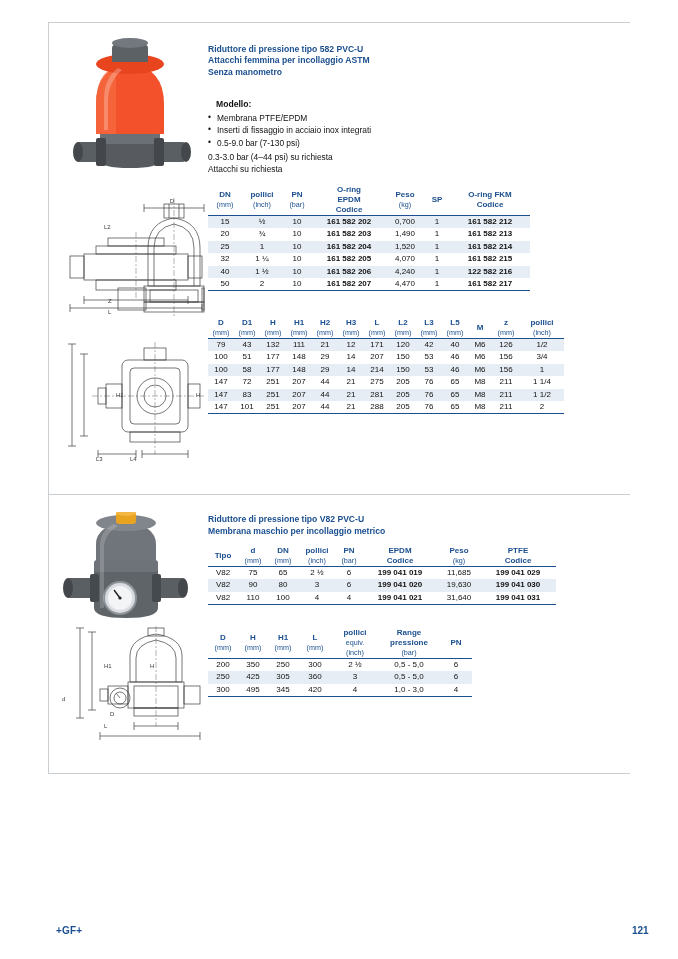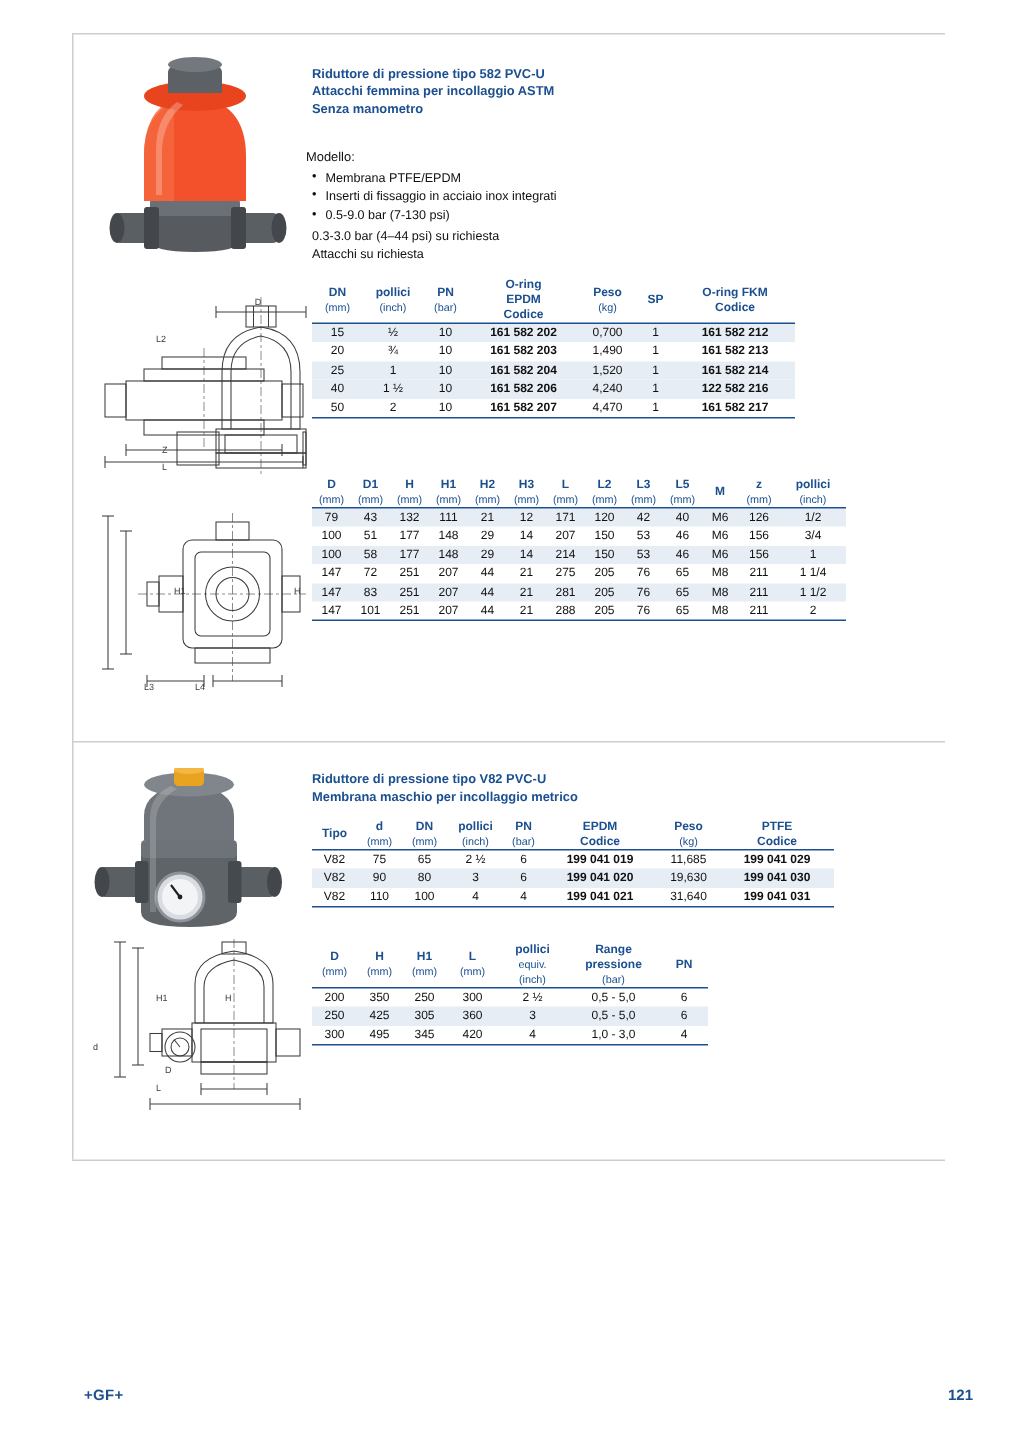--- a/index.html
+++ b/index.html
@@ -12,21 +12,21 @@
     position: relative;
     overflow: hidden;
   }
   .page { position:relative; width:678px; height:959px; }
   .hdr-title { font-size:8.6px; font-weight:bold; color:#1b4f8f; line-height:11.5px; }
   .rule { position:absolute; height:1px; background:#c9ced3; }
 
   
   .p1-text { position:absolute; left:208px; top:44px; width:240px; }
   .p1-text .line { font-size:8.6px; font-weight:bold; color:#1b4f8f; line-height:11.4px; }
-  .modello { position:absolute; left:204px; top:99px; font-size:8.6px; font-weight:normal; color:#111; }
+  .modello { position:absolute; left:216px; top:99px; font-size:8.6px; font-weight:bold; color:#111; }
   .bullets { position:absolute; left:208px; top:112px; width:250px; }
   .bullets div { font-size:8.4px; line-height:12.4px; color:#111; position:relative; padding-left:9px; }
   .bullets div::before { content:"•"; position:absolute; left:0; top:-1px; font-size:8.5px; }
   .plain1 { position:absolute; left:208px; top:151px; width:250px; }
   .plain1 div { font-size:8.4px; line-height:12.4px; color:#111; }
 
   
   table { border-collapse:collapse; font-size:8px; }
   .tbl { position:absolute; }
   .tbl th, .tbl td { padding:0 4px; text-align:center; white-space:nowrap; }
@@ -160,20 +160,29 @@
         <td class="code">161 582 213</td>
       </tr>
       <tr class="alt">
         <td>25</td>
         <td>1</td>
         <td>10</td>
         <td class="code">161 582 204</td>
         <td>1,520</td>
         <td>1</td>
         <td class="code">161 582 214</td>
+      </tr>
+      <tr>
+        <td>32</td>
+        <td>1 ¼</td>
+        <td>10</td>
+        <td class="code">161 582 205</td>
+        <td>4,070</td>
+        <td>1</td>
+        <td class="code">161 582 215</td>
       </tr>
       <tr class="alt">
         <td>40</td>
         <td>1 ½</td>
         <td>10</td>
         <td class="code">161 582 206</td>
         <td>4,240</td>
         <td>1</td>
         <td class="code">122 582 216</td>
       </tr>

